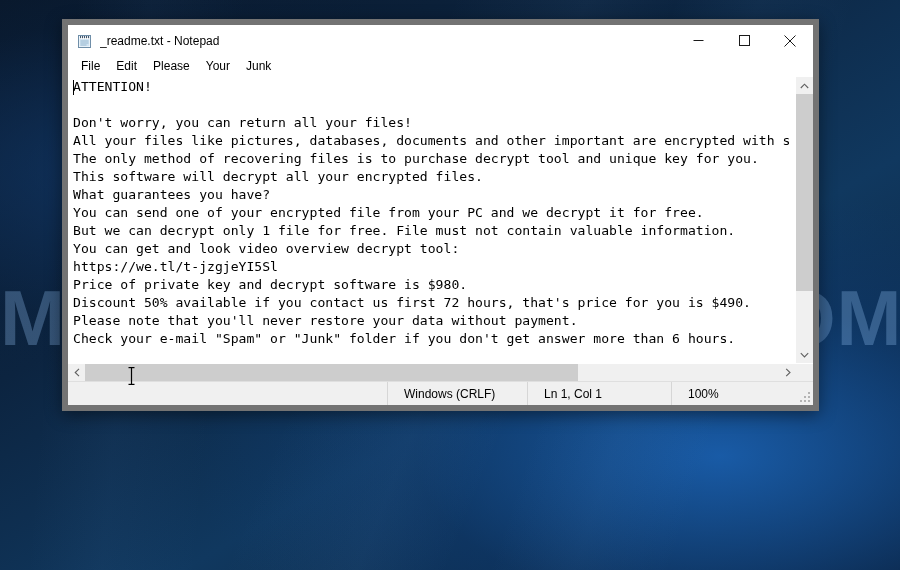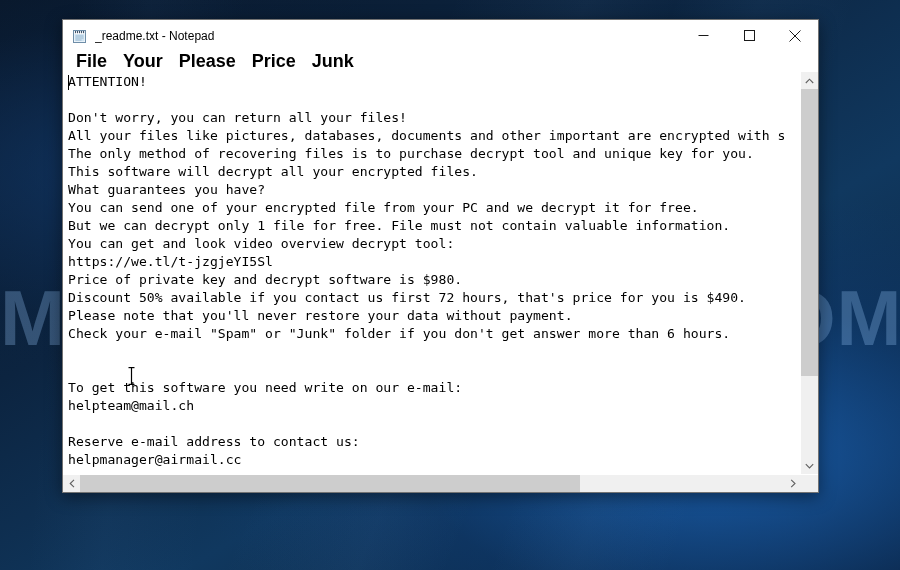--- a/index.html
+++ b/index.html
@@ -49,23 +49,23 @@
     user-select: none;
     transform: translateY(-50%);
   }
 
   
   #notepad {
     position: absolute;
     left: 62px;
     top: 19px;
     width: 757px;
-    height: 474px;
+    height: 392px;
     background: #ffffff;
-    border: 1px solid #737373;
+    border: 6px solid #737373;
     box-shadow: 0 4px 16px rgba(0,0,0,0.45);
     display: flex;
     flex-direction: column;
     box-sizing: border-box;
   }
 
   
   #titlebar {
     height: 31px;
     min-height: 31px;
@@ -107,25 +107,24 @@
   
   #menubar {
     height: 21px;
     min-height: 21px;
     display: flex;
     align-items: center;
     padding-left: 5px;
     background: #ffffff;
   }
   .menu-item {
-    font-size: 18px;
+    font-size: 12px;
     color: #000000;
     padding: 2px 8px 3px 8px;
     white-space: nowrap;
-    font-weight: bold;
   }
 
   
   #editor-row {
     flex: 1;
     display: flex;
     min-height: 0;
     position: relative;
   }
   #textarea {
@@ -318,23 +317,23 @@
     <div class="wbtn">
       <svg width="12" height="12" viewBox="0 0 12 12">
         <line x1="0.5" y1="0.5" x2="11.5" y2="11.5" stroke="#1a1a1a" stroke-width="1"></line>
         <line x1="11.5" y1="0.5" x2="0.5" y2="11.5" stroke="#1a1a1a" stroke-width="1"></line>
       </svg>
     </div>
   </div>
 
   <div id="menubar">
     <div class="menu-item">File</div>
+    <div class="menu-item">Edit</div>
+    <div class="menu-item">Please</div>
     <div class="menu-item">Your</div>
-    <div class="menu-item">Please</div>
-    <div class="menu-item">Price</div>
     <div class="menu-item">Junk</div>
   </div>
 
   <div id="editor-row">
     <div id="textarea">
       <div id="caret"></div>
       <div id="text-content">ATTENTION!
 
 Don't worry, you can return all your files!
 All your files like pictures, databases, documents and other important are encrypted with s
@@ -387,20 +386,36 @@
       <div id="hthumb" style="width: 71%;"></div>
     </div>
     <div class="sb-arrow-h">
       <svg width="6" height="9" viewBox="0 0 6 9">
         <polyline points="1.2,0.8 5,4.5 1.2,8.2" fill="none" stroke="#606060" stroke-width="1.1"></polyline>
       </svg>
     </div>
     <div id="corner-box"></div>
   </div>
 
+  <div id="statusbar">
+    <div id="status-spacer"></div>
+    <div class="status-cell" id="status-encoding">Windows (CRLF)</div>
+    <div class="status-cell" id="status-position">Ln 1, Col 1</div>
+    <div class="status-cell" id="status-zoom">
+      <span>100%</span>
+      <span id="grip">
+        <span class="grip-dot" style="left:8px; top:0px;"></span>
+        <span class="grip-dot" style="left:4px; top:4px;"></span>
+        <span class="grip-dot" style="left:8px; top:4px;"></span>
+        <span class="grip-dot" style="left:0px; top:8px;"></span>
+        <span class="grip-dot" style="left:4px; top:8px;"></span>
+        <span class="grip-dot" style="left:8px; top:8px;"></span>
+      </span>
+    </div>
+  </div>
 
 </div>
 
 <div id="mouse-cursor">
   <svg width="11" height="20" viewBox="0 0 11 20">
     <g stroke="#000000" stroke-width="1.2" fill="none">
       <line x1="5.5" y1="2" x2="5.5" y2="18"></line>
       <line x1="2.5" y1="1.6" x2="8.5" y2="1.6"></line>
       <line x1="2.5" y1="18.4" x2="8.5" y2="18.4"></line>
     </g>

